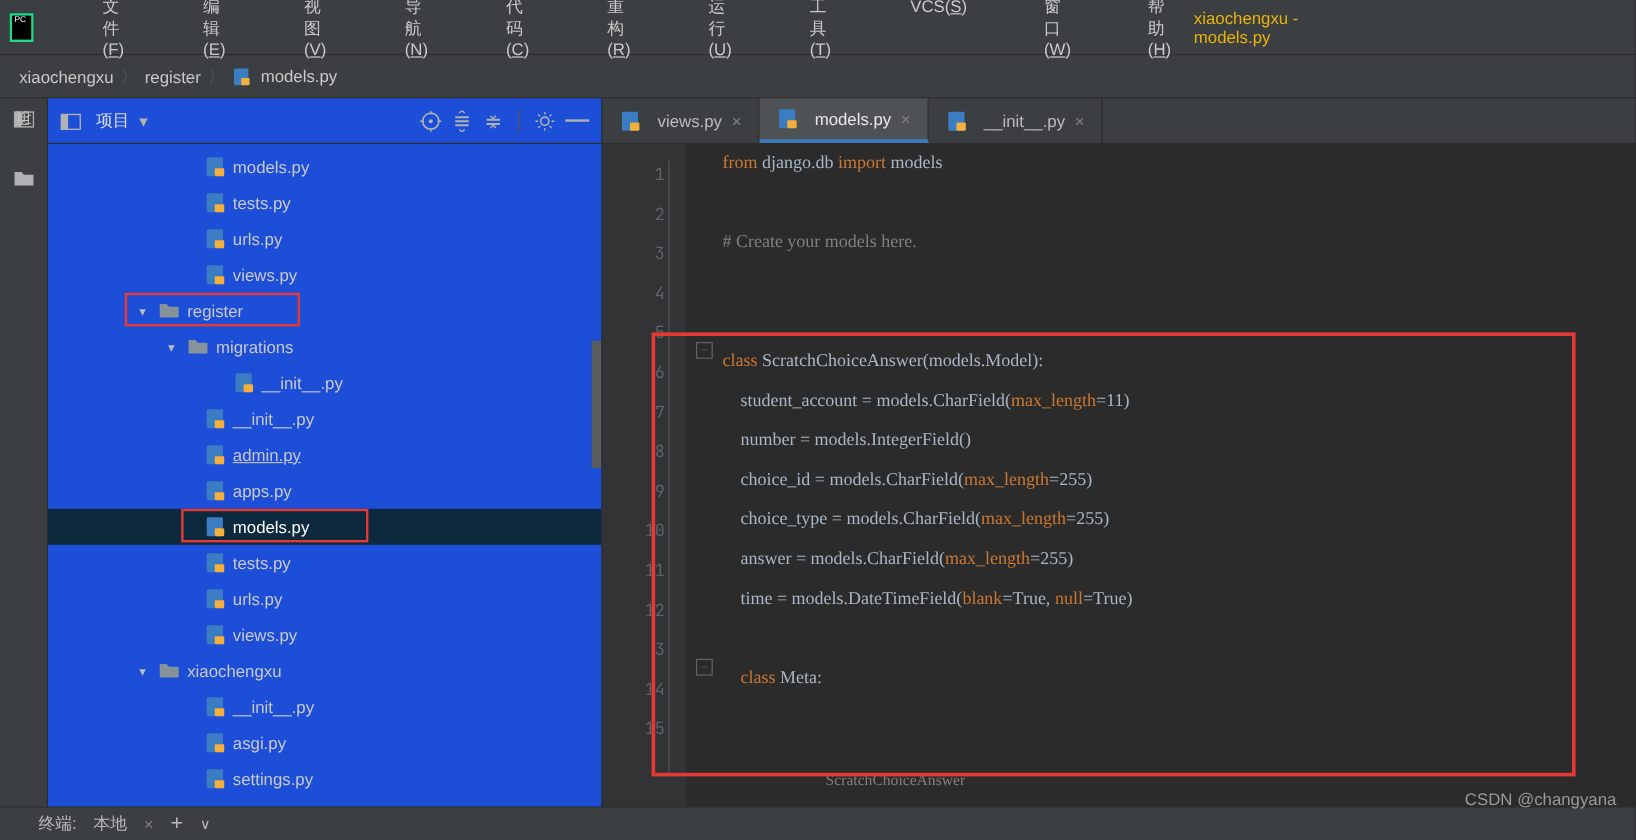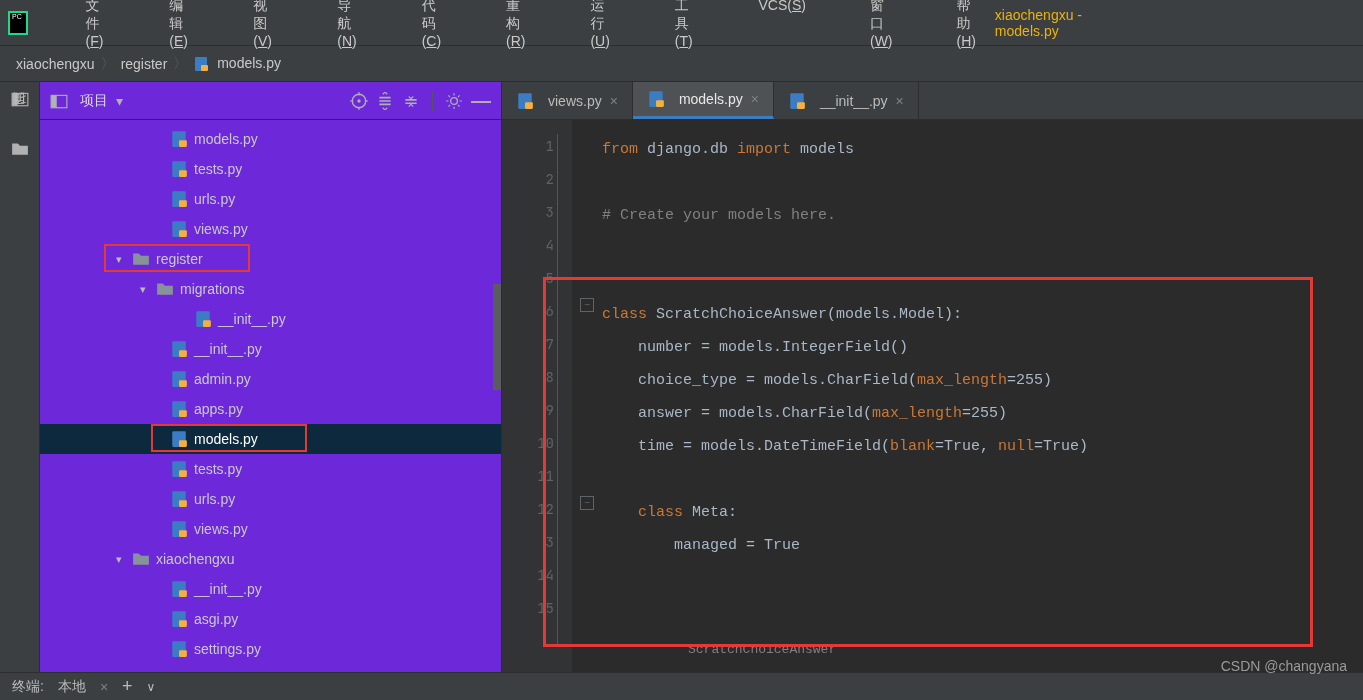--- a/index.html
+++ b/index.html
@@ -72,21 +72,21 @@
   writing-mode: vertical-rl;
   transform: rotate(180deg);
   margin-top: 6px;
   color: #bbb;
   font-size: 13px;
 }
 .left-gutter .folder-icon-outer { margin-top: 26px; }
 
 .sidebar {
   width: 462px;
-  background: #6d28d9;
+  background: #1d4ed8;
   border-right: 1px solid #2d2d2d;
   display: flex;
   flex-direction: column;
 }
 .sidebar-header {
   height: 38px;
   display: flex;
   align-items: center;
   padding: 0 10px;
   gap: 8px;
@@ -167,22 +167,22 @@
   background: #313335;
   text-align: right;
   padding: 10px 18px 0 0;
   color: #606366;
   font-family: "JetBrains Mono", Consolas, monospace;
   font-size: 14px;
   line-height: 33px;
 }
 .code {
   flex: 1;
-  padding: 13px 0 0 30px;
-  font-family: Liberation Mono, monospace;
+  padding: 0 0 0 30px;
+  font-family: Liberation Serif, serif;
   font-size: 15px;
   line-height: 33px;
   position: relative;
   color: #a9b7c6;
 }
 .kw { color: #cc7832; }
 .cls { color: #a9b7c6; }
 .comment { color: #808080; }
 .param { color: #cc7832; }
 .method-fold {
@@ -214,21 +214,21 @@
   color: #808080;
   font-size: 13px;
 }
 
 
 .bottom-bar {
   height: 28px;
   background: #3c3f41;
   display: flex;
   align-items: center;
-  padding: 0 12px;
+  padding: 0 32px;
   gap: 14px;
   border-top: 1px solid #2d2d2d;
 }
 .bottom-bar .bb-item { color: #bbb; font-size: 14px; }
 .bb-close { color: #808080; }
 .bb-plus { color: #bbb; font-size: 18px; }
 .bb-down { color: #bbb; font-size: 12px; }
 
 .watermark {
   position: absolute;
@@ -377,21 +377,21 @@
           </svg>
           <span class="tree-label">__init__.py</span>
         </div>
         <div class="tree-item" style="padding-left: 130px;">
           <svg class="file-icon" viewBox="0 0 16 16">
             <rect x="2" y="1" width="12" height="14" rx="1" fill="#3b7dc2"></rect>
             <rect x="8" y="9" width="7" height="6" rx="1" fill="#f4af3d"></rect>
           </svg>
           <span class="tree-label">__init__.py</span>
         </div>
-        <div class="tree-item" style="padding-left: 130px;">
+        <div class="tree-item" style="padding-left: 130px; text-decoration: underline;">
           <svg class="file-icon" viewBox="0 0 16 16">
             <rect x="2" y="1" width="12" height="14" rx="1" fill="#3b7dc2"></rect>
             <rect x="8" y="9" width="7" height="6" rx="1" fill="#f4af3d"></rect>
           </svg>
           <span class="tree-label">admin.py</span>
         </div>
         <div class="tree-item" style="padding-left: 130px;">
           <svg class="file-icon" viewBox="0 0 16 16">
             <rect x="2" y="1" width="12" height="14" rx="1" fill="#3b7dc2"></rect>
             <rect x="8" y="9" width="7" height="6" rx="1" fill="#f4af3d"></rect>
@@ -505,27 +505,28 @@
           <div>15</div>
         </div>
       <div class="code">
         <div class="fold-line" style="top:14px;height:510px"></div>
         <div><span class="kw">from</span> <span>django.db</span> <span class="kw">import</span> <span>models</span></div>
         <div>&nbsp;</div>
         <div><span class="comment"># Create your models here.</span></div>
         <div>&nbsp;</div>
         <div>&nbsp;</div>
         <div style="position:relative"><div class="method-fold">−</div><span class="kw">class</span> <span class="cls">ScratchChoiceAnswer(models.Model):</span></div>
+        <div>&nbsp;&nbsp;&nbsp;&nbsp;<span>student_account = models.CharField(</span><span class="param">max_length</span><span>=11)</span></div>
         <div>&nbsp;&nbsp;&nbsp;&nbsp;<span>number = models.IntegerField()</span></div>
+        <div>&nbsp;&nbsp;&nbsp;&nbsp;<span>choice_id = models.CharField(</span><span class="param">max_length</span><span>=255)</span></div>
         <div>&nbsp;&nbsp;&nbsp;&nbsp;<span>choice_type = models.CharField(</span><span class="param">max_length</span><span>=255)</span></div>
         <div>&nbsp;&nbsp;&nbsp;&nbsp;<span>answer = models.CharField(</span><span class="param">max_length</span><span>=255)</span></div>
         <div>&nbsp;&nbsp;&nbsp;&nbsp;<span>time = models.DateTimeField(</span><span class="param">blank</span><span>=True, </span><span class="param">null</span><span>=True)</span></div>
         <div>&nbsp;</div>
         <div style="position:relative"><div class="method-fold">−</div>&nbsp;&nbsp;&nbsp;&nbsp;<span class="kw">class</span> <span class="cls">Meta:</span></div>
-        <div>&nbsp;&nbsp;&nbsp;&nbsp;&nbsp;&nbsp;&nbsp;&nbsp;<span>managed = True</span></div>
         <div class="crumb-row">ScratchChoiceAnswer</div>
         <div class="red-box-code" style="left:-29px;top:157px;width:770px;height:370px"></div>
       </div>
     </div>
   </div>
 </div>
 
 <div class="bottom-bar">
   <span class="bb-item">终端:</span>
   <span class="bb-item">本地</span>

